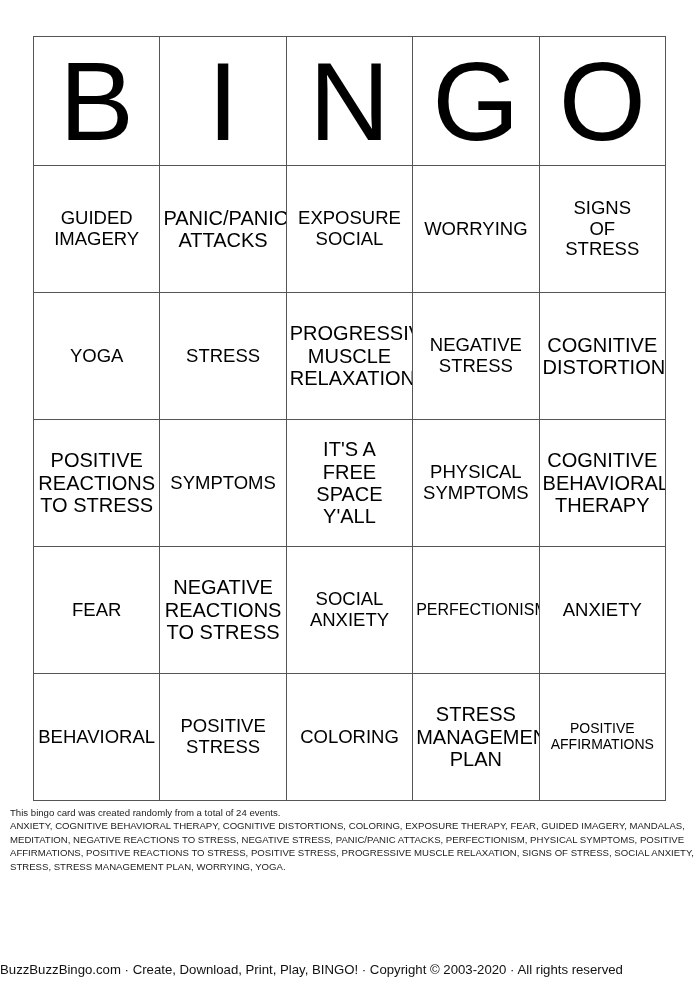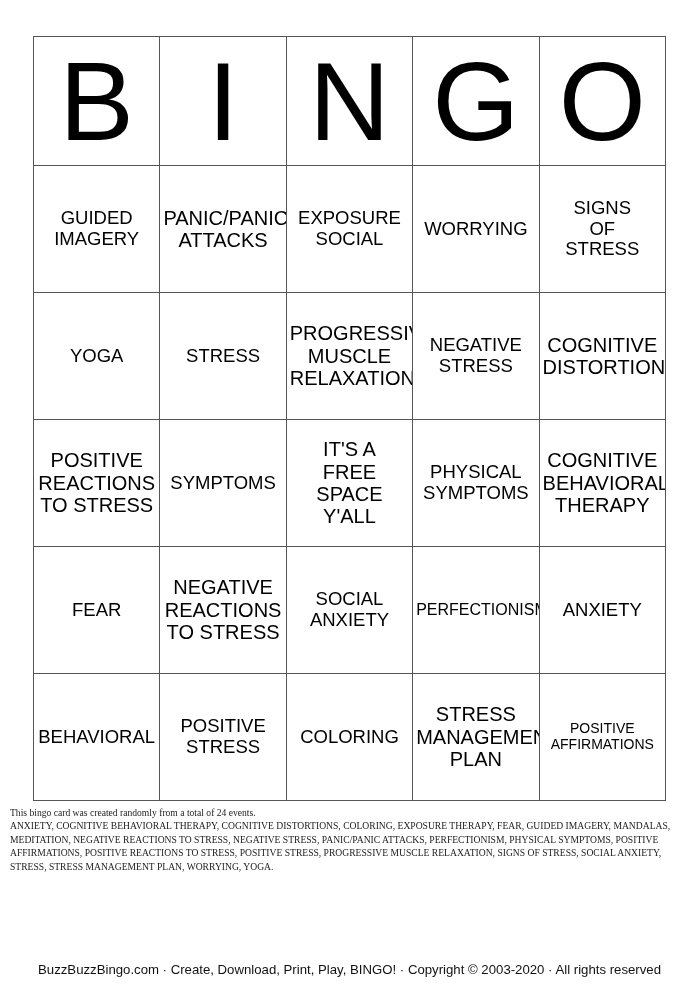--- a/index.html
+++ b/index.html
@@ -25,25 +25,25 @@
       height: 126px;
       font-size: 112px; line-height: 1; padding-top: 2px;
     }
     .card tr.row td { height: 126px; }
     .fs-l { font-size: 18.5px; }
     .fs-m { font-size: 20px; }
     .fs-s { font-size: 14px; }
     .fs-xs { font-size: 16px; }
     .info {
       position: absolute; left: 10px; top: 806px; width: 685px;
-      font-size: 9.6px; line-height: 13.4px; color: #222; font-family: Liberation Serif, serif;
+      font-size: 9.6px; line-height: 13.4px; color: #222;
     }
     .footer {
       position: absolute; left: 0; top: 962px; width: 699px;
-      text-align: center; font-size: 13.2px; color: #111;
+      font-size: 13.2px; color: #111;
     }
   </style>
 </head>
 <body>
 
 <table class="card">
   <tbody>
       <tr class="header">
     <td>B</td>
     <td>I</td>

